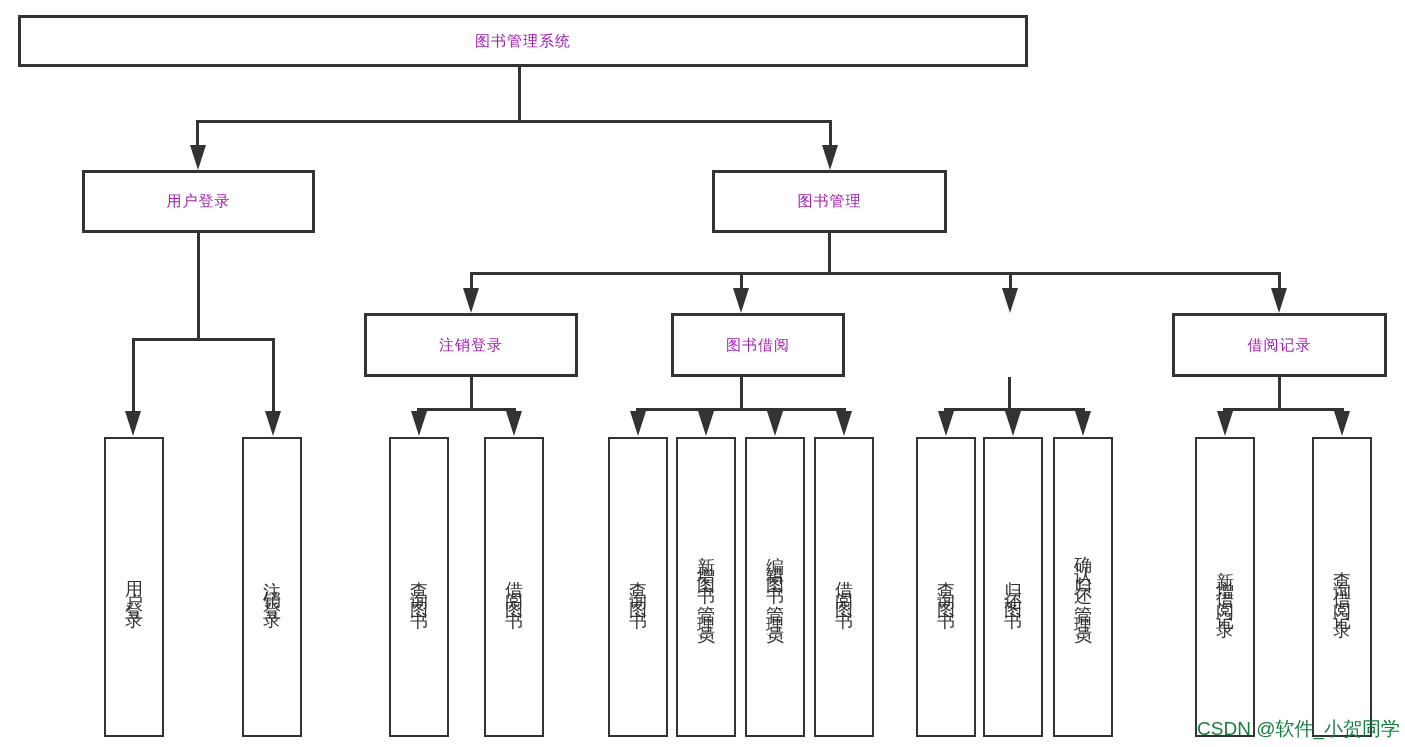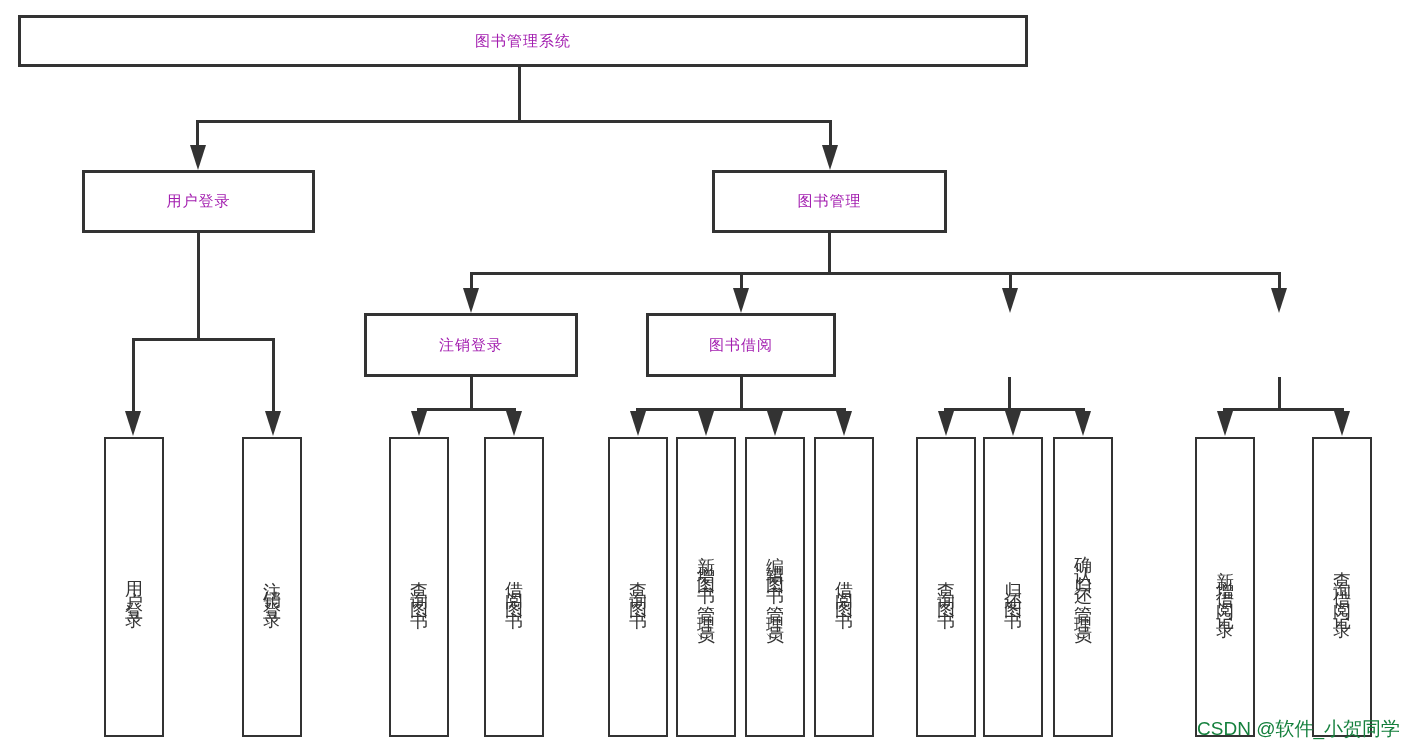--- a/index.html
+++ b/index.html
@@ -106,22 +106,25 @@
   <div class="vl" style="left:740px;top:272px;height:18px"></div>
   <div class="arw" style="left:733px;top:288px"></div>
   <div class="vl" style="left:1009px;top:272px;height:18px"></div>
   <div class="arw" style="left:1002px;top:288px"></div>
   <div class="vl" style="left:1278px;top:272px;height:18px"></div>
   <div class="arw" style="left:1271px;top:288px"></div>
 
   <div class="hbox" style="left:364px;top:313px;width:214px;height:64px">
     <span>注销登录</span>
   </div>
-  <div class="hbox" style="left:646px;top:313px;width:190px;height:64px">
+  <div class="hbox" style="left:671px;top:313px;width:174px;height:64px">
     <span>图书借阅</span>
+  </div>
+  <div class="hbox" style="left:1172px;top:313px;width:215px;height:64px">
+    <span>借阅记录</span>
   </div>
 
   <div class="vl" style="left:470px;top:377px;height:31px"></div>
   <div class="hl" style="left:417px;top:408px;width:99px"></div>
   <div class="arw" style="left:411px;top:411px"></div>
   <div class="arw" style="left:506px;top:411px"></div>
 
   <div class="vl" style="left:740px;top:377px;height:31px"></div>
   <div class="hl" style="left:636px;top:408px;width:210px"></div>
   <div class="arw" style="left:630px;top:411px"></div>

